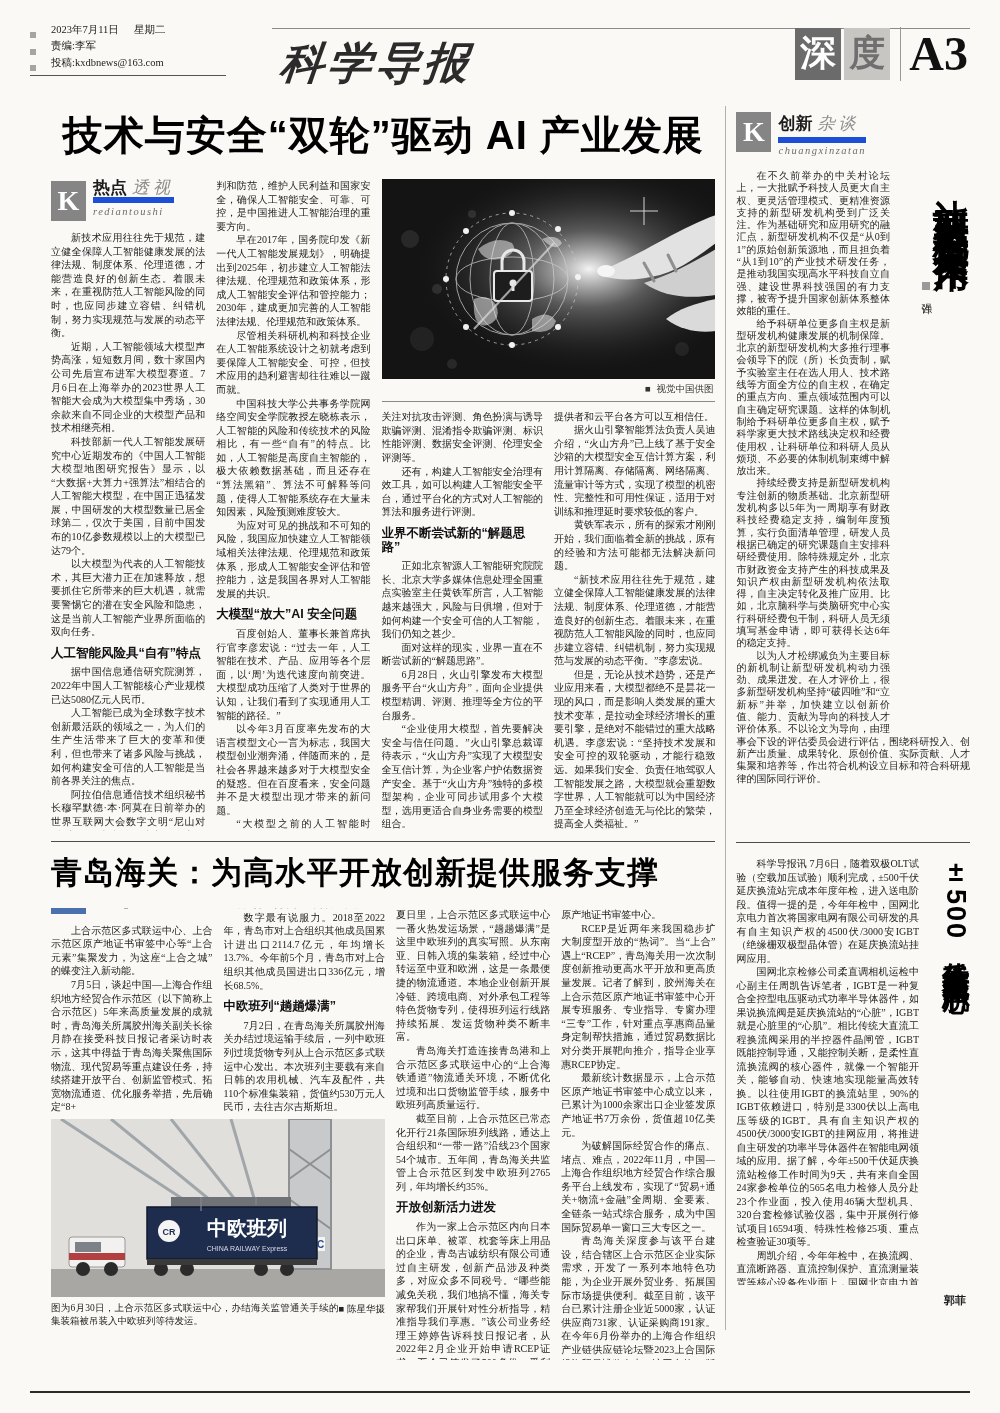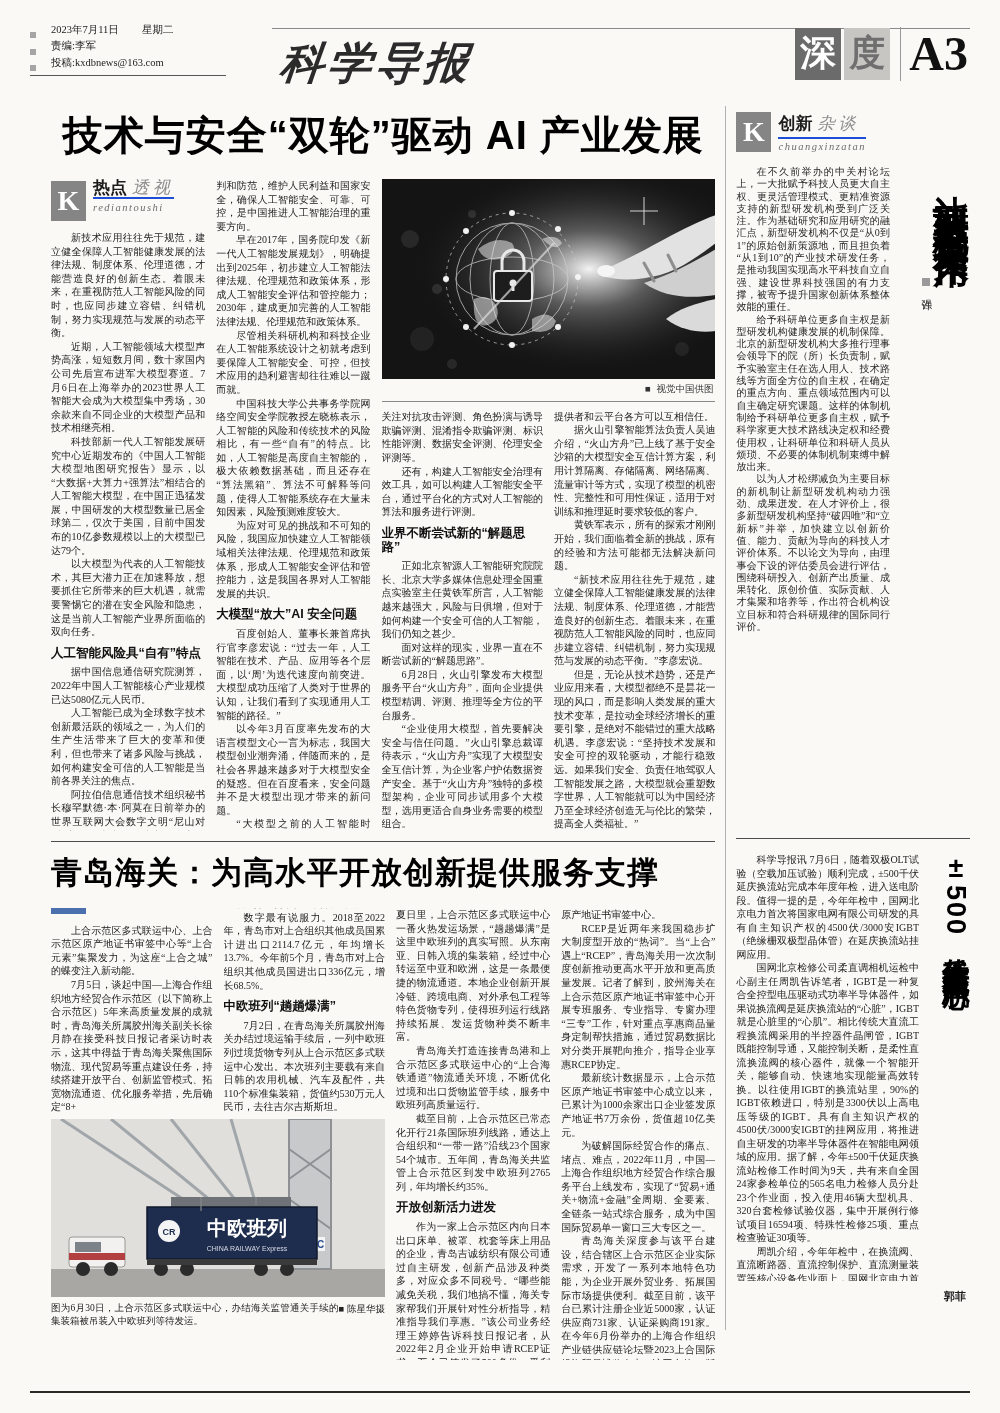--- a/index.html
+++ b/index.html
@@ -24,21 +24,21 @@
   
   .content { display:flex; margin-top:6px; }
   .left-super { width:680px;margin-left:21px; }
   .v-divider { width:1px; background:#b0b0b0; margin:4px 10px 30px 10px; }
   .right-super { width:239px; }
 
   
   .marker { display:flex; gap:7px; align-items:flex-start; margin:2px 0 10px; }
   .kbox { width:35px; height:40px; background:#858585; color:#fff; display:flex; align-items:center; justify-content:center; font-size:28px; font-weight:bold; font-family:"Liberation Serif", serif; }
   .kbox.blue { background:#4a70ae; }
-  .mtitle { font-family:"Liberation Sans", sans-serif; font-weight:bold; font-size:17px; border-bottom:2px solid #1d4ed8; padding-bottom:2px; white-space:nowrap; }
+  .mtitle { font-family:"Liberation Sans", sans-serif; font-weight:bold; font-size:17px; border-bottom:6px solid #1d4ed8; padding-bottom:2px; white-space:nowrap; }
   .mscript { font-family:"Liberation Serif", serif; font-weight:normal; font-style:italic; color:#8d8d8d; letter-spacing:4px; margin-left:5px; }
   .mscript.blue { color:#0f172a; }
   .mpinyin { font-style:italic; font-size:10.5px; color:#6d6d6d; letter-spacing:1.5px; padding-top:2px; }
 
   
   .para { text-indent:2em; text-align:justify; }
   .para.cont { text-indent:0; }
   .subhead { font-family:"Liberation Sans", sans-serif; font-size:12.5px; font-weight:bold; margin:8px 0 5px; color:#111; }
   .author { text-align:right; font-family:"Liberation Sans", sans-serif; font-weight:bold; font-size:11px; margin-top:8px; padding-right:4px; }
   .h-rule { height:1px; background:#4c4c4c; }
@@ -82,21 +82,21 @@
 <body>
 
 <div class="page">
 
   <div class="header">
     <div class="top-rule"></div>
     <div class="pub-info">
       <div class="pub-line">
         <span class="sq"></span>
         <span>2023年7月11日</span>
-        <span style="margin-left:8px;">星期二</span>
+        <span style="">星期二</span>
       </div>
       <div class="pub-line">
         <span class="sq"></span>
         <span>责编:李军</span>
       </div>
       <div class="pub-line">
         <span class="sq"></span>
         <span>投稿:kxdbnews@163.com</span>
       </div>
     </div>
@@ -345,20 +345,21 @@
           </div>
         </div>
         <div class="innov-body">
           <div class="vert-block">
             <div class="vert-author"><span class="asq"></span><span>许强</span></div>
             <div class="vert-headline">让新型研发机构发挥更大作用</div>
           </div>
           <div>
               <p class="para">在不久前举办的中关村论坛上，一大批赋予科技人员更大自主权、更灵活管理模式、更精准资源支持的新型研发机构受到广泛关注。作为基础研究和应用研究的融汇点，新型研发机构不仅是“从0到1”的原始创新策源地，而且担负着“从1到10”的产业技术研发任务，是推动我国实现高水平科技自立自强、建设世界科技强国的有力支撑，被寄予提升国家创新体系整体效能的重任。</p>
               <p class="para">给予科研单位更多自主权是新型研发机构健康发展的机制保障。北京的新型研发机构大多推行理事会领导下的院（所）长负责制，赋予实验室主任在选人用人、技术路线等方面全方位的自主权，在确定的重点方向、重点领域范围内可以自主确定研究课题。这样的体制机制给予科研单位更多自主权，赋予科学家更大技术路线决定权和经费使用权，让科研单位和科研人员从烦琐、不必要的体制机制束缚中解放出来。</p>
+              <p class="para">持续经费支持是新型研发机构专注创新的物质基础。北京新型研发机构多以5年为一周期享有财政科技经费稳定支持，编制年度预算，实行负面清单管理，研发人员根据已确定的研究课题自主安排科研经费使用。除特殊规定外，北京市财政资金支持产生的科技成果及知识产权由新型研发机构依法取得，自主决定转化及推广应用。比如，北京脑科学与类脑研究中心实行科研经费包干制，科研人员无须填写基金申请，即可获得长达6年的稳定支持。</p>
               <p class="para">以为人才松绑减负为主要目标的新机制让新型研发机构动力强劲、成果迸发。在人才评价上，很多新型研发机构坚持“破四唯”和“立新标”并举，加快建立以创新价值、能力、贡献为导向的科技人才评价体系。不以论文为导向，由理事会下设的评估委员会进行评估，围绕科研投入、创新产出质量、成果转化、原创价值、实际贡献、人才集聚和培养等，作出符合机构设立目标和符合科研规律的国际同行评价。</p>
             </div>
         </div>
         <div class="h-rule innov-rule"></div>
       </aside>
 
       <section class="yanqing">
         <div class="yq-vert">
           <div class="yq-headline">±500千伏延庆换流站有了国产『心肌』</div>
         </div>

